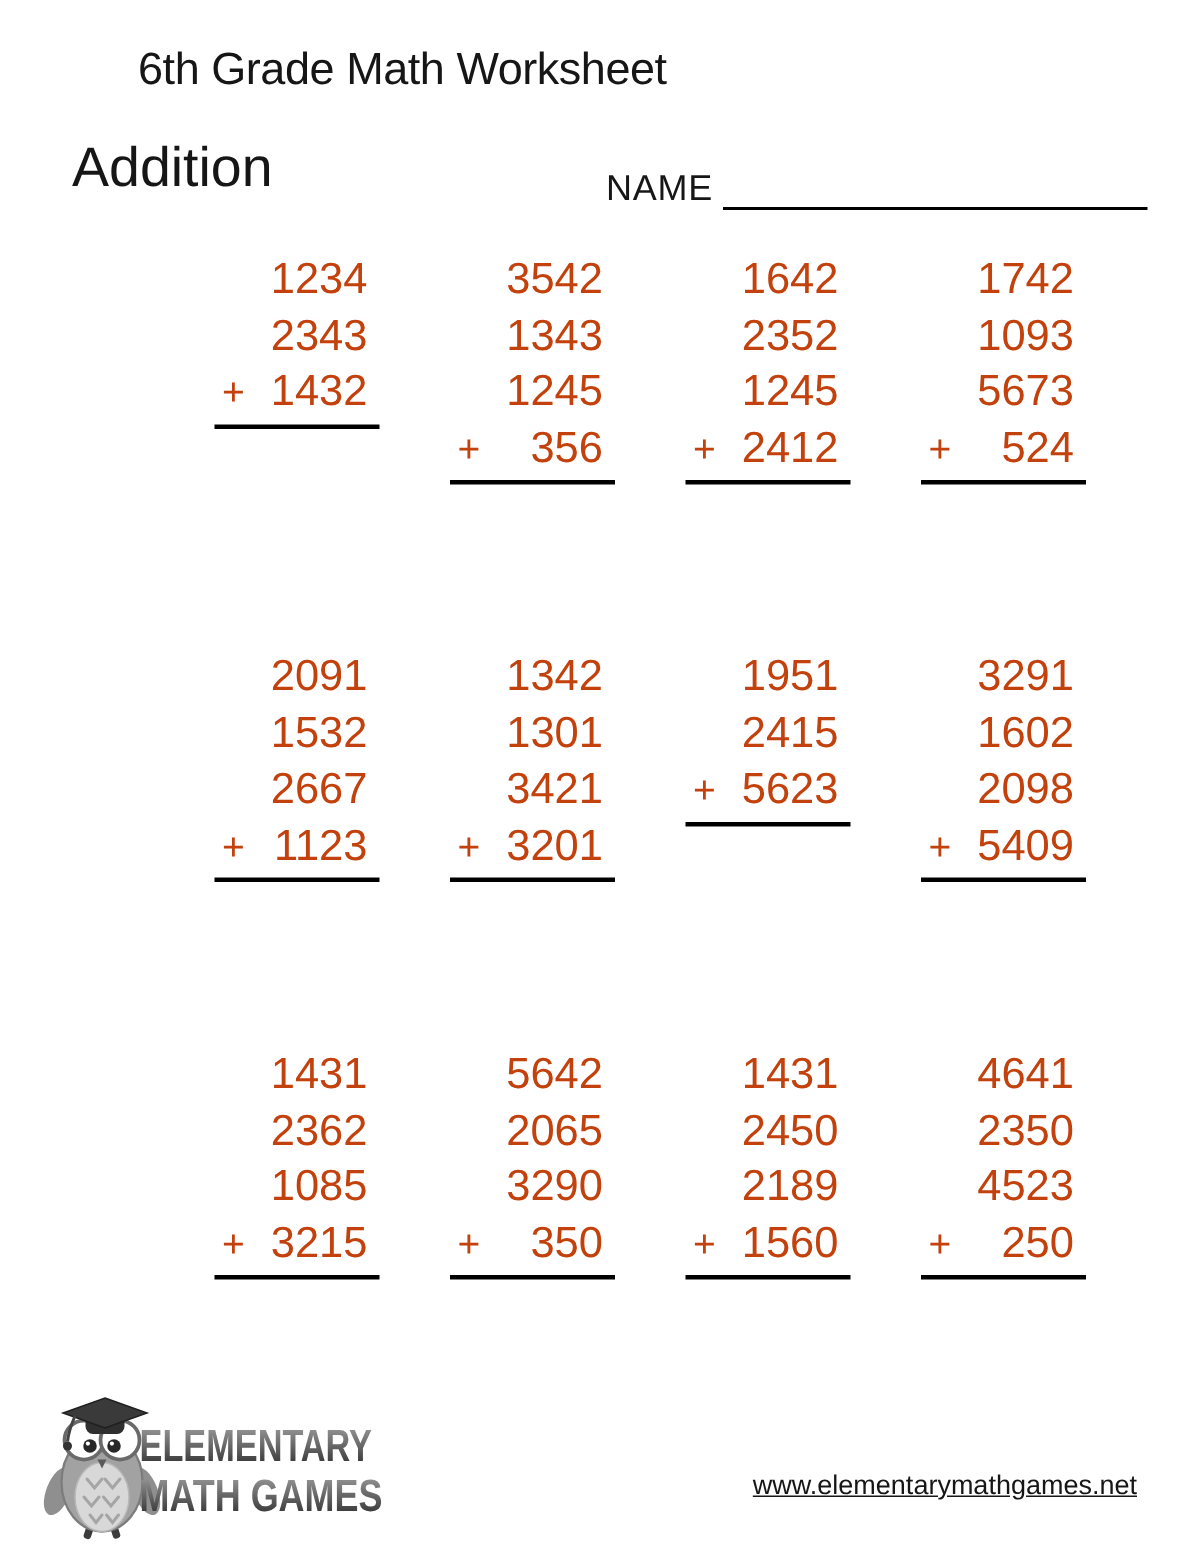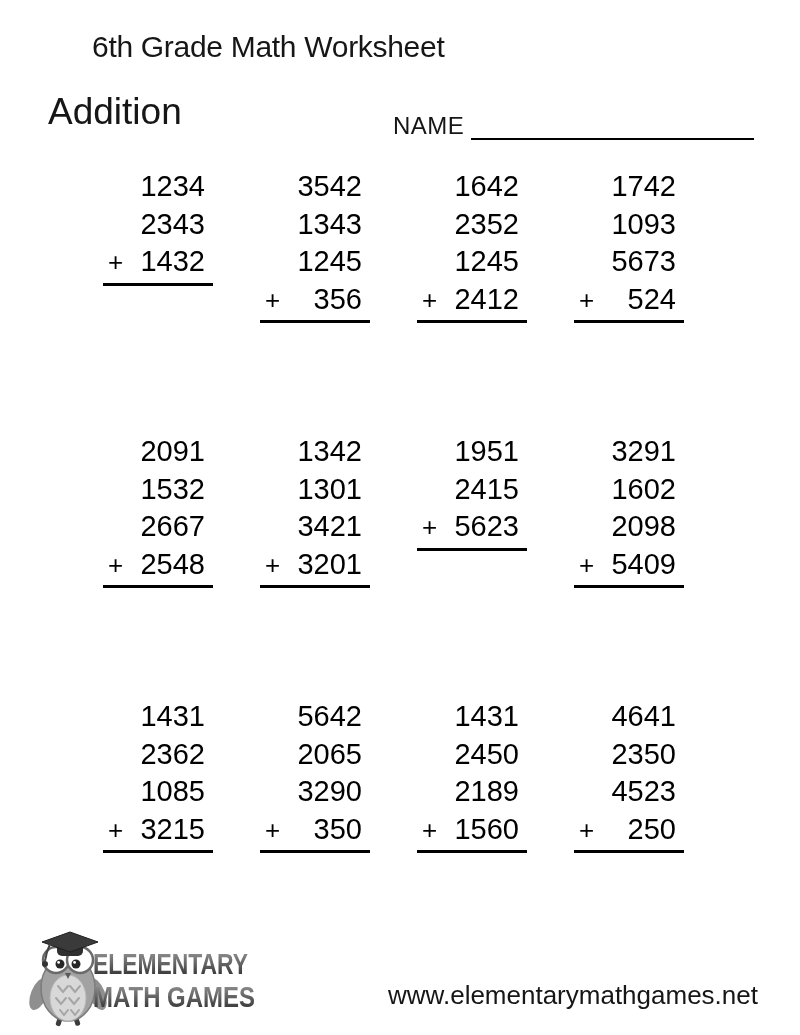--- a/index.html
+++ b/index.html
@@ -30,21 +30,21 @@
   .section-heading {
     position: absolute;
     left: 48px;
     top: 91px;
     font-size: 37px;
     font-weight: 400;
     color: #161616;
   }
   .name-row {
     position: absolute;
-    left: 393px;
+    left: 404px;
     top: 112px;
     display: flex;
     align-items: flex-end;
   }
   .name-label {
     font-size: 24px;
     letter-spacing: 0.5px;
     color: #161616;
     line-height: 28px;
   }
@@ -62,21 +62,22 @@
     left: 103px;
     top: 168px;
     display: grid;
     grid-template-columns: repeat(4, 110px);
     column-gap: 47px;
     row-gap: 110px;
   }
   .problem {
     width: 110px;
     font-size: 29px;
-    color: #000000;
+    color: #c2410c;
+    margin-left: 40px;
   }
   .problem .addend {
     height: 37.5px;
     line-height: 37.5px;
     text-align: right;
     padding-right: 8px;
     box-sizing: border-box;
   }
   .op-row {
     height: 37.5px;
@@ -101,22 +102,23 @@
   
   .logo {
     position: absolute;
     left: 20px;
     top: 930px;
   }
   .website {
     position: absolute;
     right: 42px;
     top: 980px;
-    font-size: 26px;
+    font-size: 18px;
     color: #161616;
+    text-decoration: underline;
   }
 </style>
 </head>
 <body>
 
 <div class="title">6th Grade Math Worksheet</div>
 <div class="section-heading">Addition</div>
 <div class="name-row">
   <span class="name-label">NAME</span>
   <span class="name-line"></span>
@@ -165,21 +167,21 @@
     </div>
     <div class="answer-line"></div>
   </div>
 
   <div class="problem">
     <div class="addend">2091</div>
     <div class="addend">1532</div>
     <div class="addend">2667</div>
     <div class="op-row">
       <span class="plus">+</span>
-      <span class="addend-last">2548</span>
+      <span class="addend-last">1123</span>
     </div>
     <div class="answer-line"></div>
   </div>
 
   <div class="problem">
     <div class="addend">1342</div>
     <div class="addend">1301</div>
     <div class="addend">3421</div>
     <div class="op-row">
       <span class="plus">+</span>

